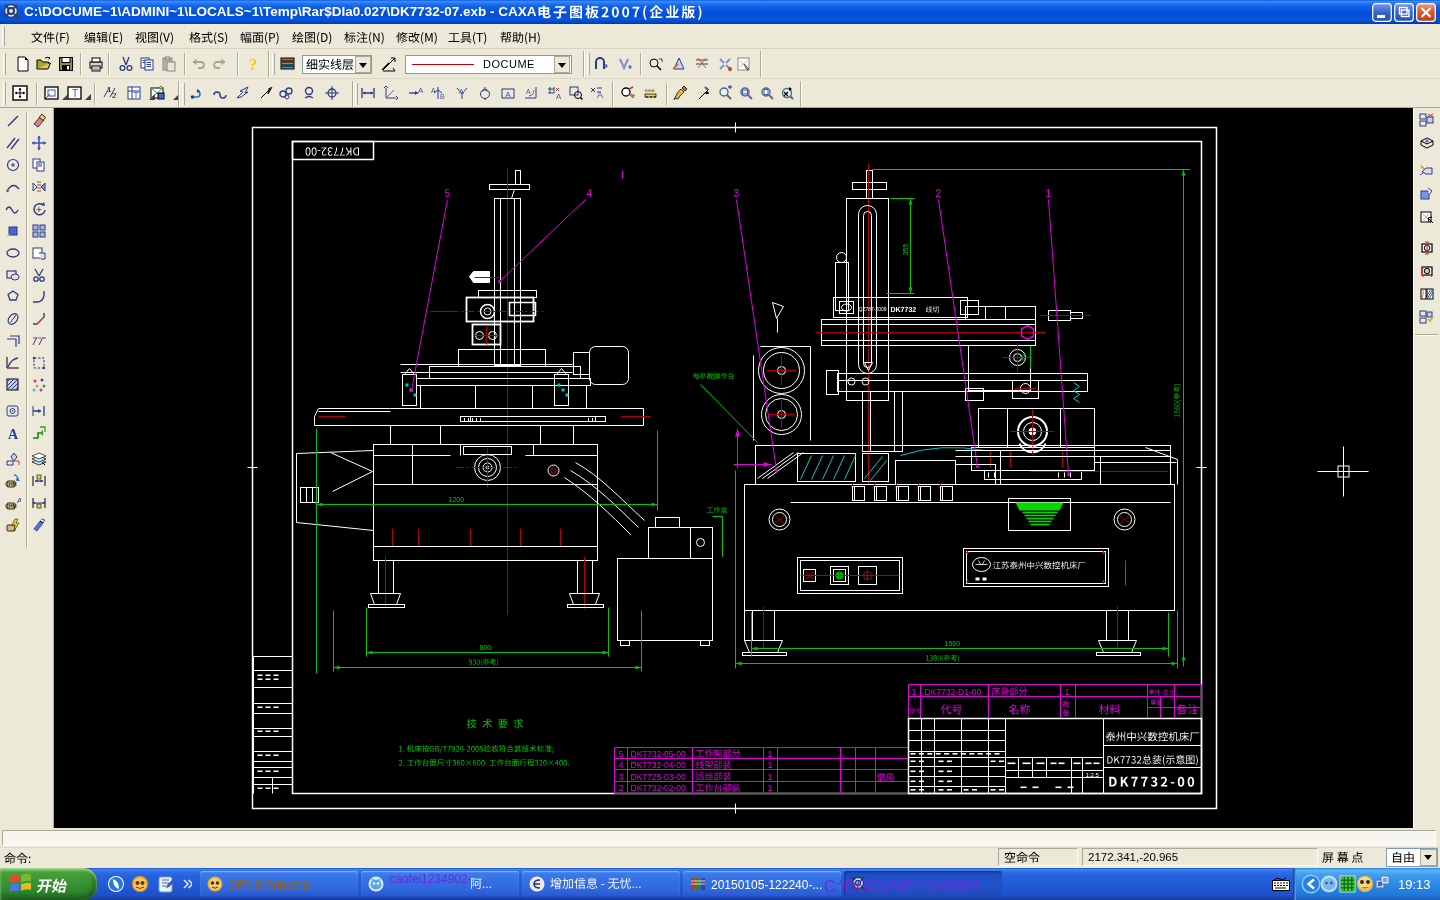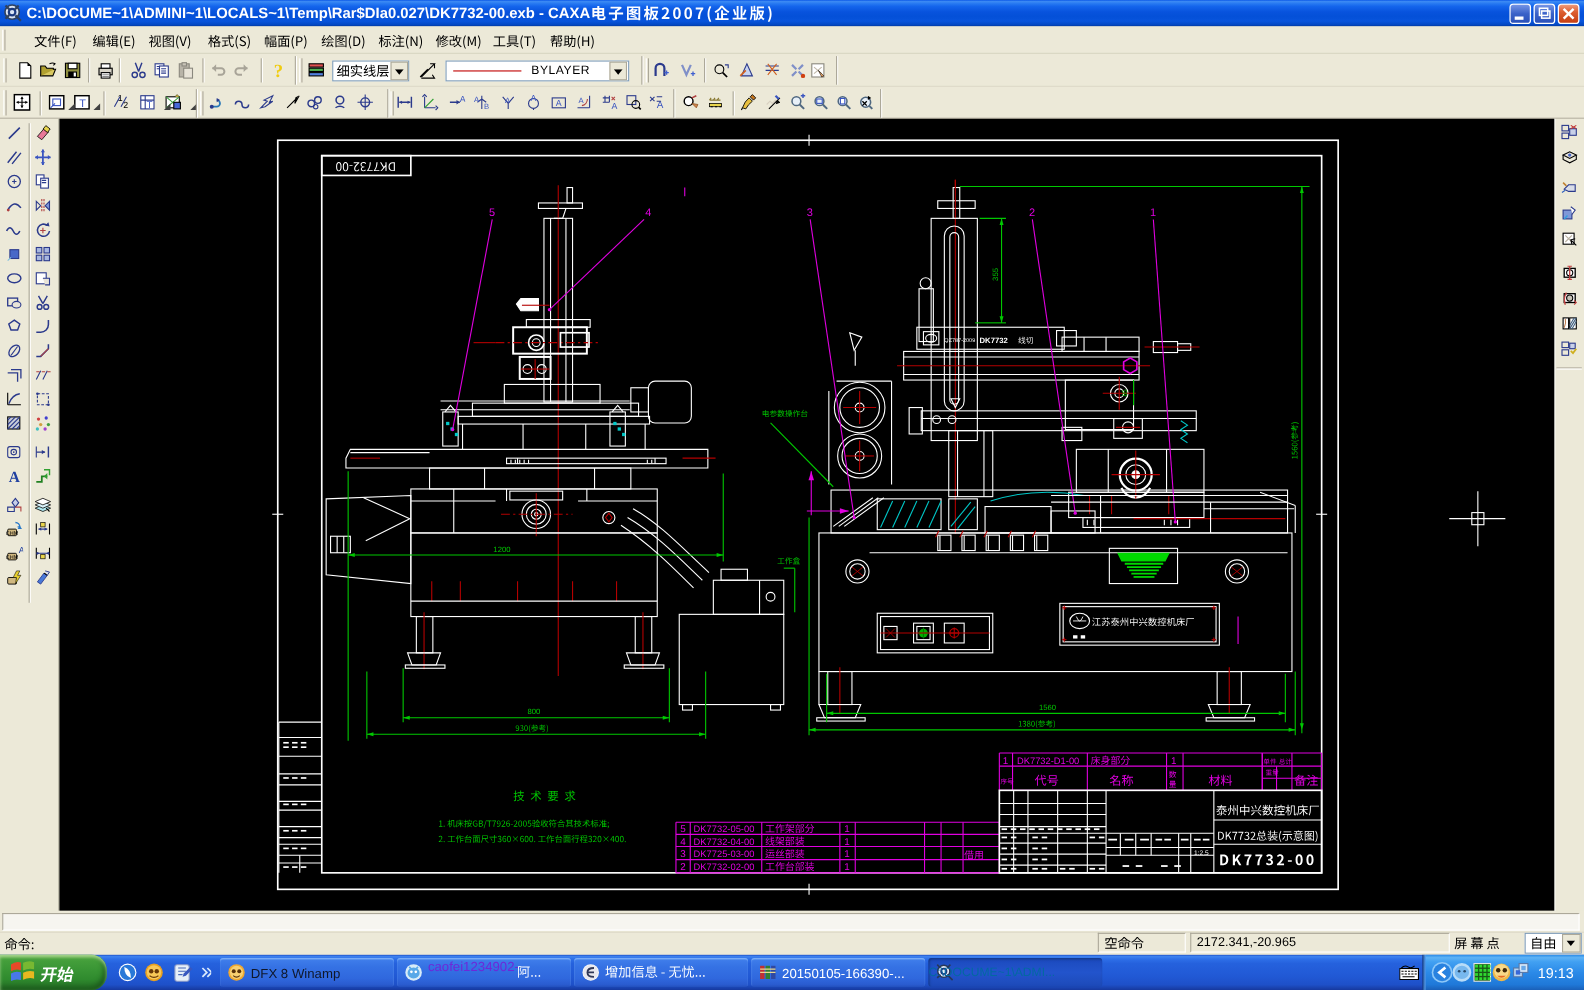--- a/index.html
+++ b/index.html
@@ -6,21 +6,21 @@
 .abs{position:absolute}
 svg{display:block}
 </style></head><body>
 
 <div class="abs" style="left:0;top:0;width:1440px;height:24px;background:linear-gradient(180deg,#0c59e8 0%,#3d8bf4 6%,#2a7cf2 12%,#1465ec 24%,#0853dd 45%,#0450d8 62%,#0854dc 80%,#0348c4 93%,#02399f 100%)"></div>
 <svg class="abs" style="left:3px;top:3px" width="18" height="18" viewBox="0 0 18 18">
 <circle cx="8" cy="8" r="6.5" fill="#dce6f5" stroke="#30425f" stroke-width="1.5"></circle>
 <circle cx="8" cy="8" r="3" fill="none" stroke="#1b3a80" stroke-width="2"></circle>
 <path d="M2 2 L5.5 5.5 M14 2 L10.5 5.5 M2 14 L5.5 10.5 M11 11 L16 16" stroke="#30425f" stroke-width="2"></path>
 </svg>
-<div class="abs" style="left:24px;top:4px;font-size:13.5px;font-weight:bold;color:#fff;white-space:pre">C:\DOCUME~1\ADMINI~1\LOCALS~1\Temp\Rar$DIa0.027\DK7732-00.exb - CAXA</div>
+<div class="abs" style="left:24px;top:4px;font-size:13.5px;font-weight:bold;color:#fff;white-space:pre">C:\DOCUME~1\ADMINI~1\LOCALS~1\Temp\Rar$DIa0.027\DK7732-07.exb - CAXA</div>
 <svg style="position:absolute;left:537.0px;top:1.3px;overflow:visible" width="168" height="21">
     <g fill="#ffffff" transform="translate(0 16.2) scale(0.014000 -0.014000)">
       <path transform="translate(0 0)" d="M429 381V288H235V381ZM558 381H754V288H558ZM429 491H235V588H429ZM558 491V588H754V491ZM111 705V112H235V170H429V117C429 -37 468 -78 606 -78C637 -78 765 -78 798 -78C920 -78 957 -20 974 138C945 144 906 160 876 176V705H558V844H429V705ZM854 170C846 69 834 43 785 43C759 43 647 43 620 43C565 43 558 52 558 116V170Z"></path>
       <path transform="translate(1143 0)" d="M144 788V670H641C598 635 549 600 500 571H438V412H39V291H438V52C438 34 431 29 410 29C387 29 310 29 240 32C260 -1 283 -57 291 -92C383 -93 453 -90 500 -71C548 -52 564 -19 564 50V291H962V412H564V476C677 542 800 638 885 726L794 795L766 788Z"></path>
       <path transform="translate(2286 0)" d="M72 811V-90H187V-54H809V-90H930V811ZM266 139C400 124 565 86 665 51H187V349C204 325 222 291 230 268C285 281 340 298 395 319L358 267C442 250 548 214 607 186L656 260C599 285 505 314 425 331C452 343 480 355 506 369C583 330 669 300 756 281C767 303 789 334 809 356V51H678L729 132C626 166 457 203 320 217ZM404 704C356 631 272 559 191 514C214 497 252 462 270 442C290 455 310 470 331 487C353 467 377 448 402 430C334 403 259 381 187 367V704ZM415 704H809V372C740 385 670 404 607 428C675 475 733 530 774 592L707 632L690 627H470C482 642 494 658 504 673ZM502 476C466 495 434 516 407 539H600C572 516 538 495 502 476Z"></path>
       <path transform="translate(3429 0)" d="M446 791V506C446 349 436 132 323 -17C350 -30 399 -68 419 -89C509 28 543 196 556 346C583 265 616 191 657 127C610 74 556 32 495 4C520 -17 551 -62 567 -90C627 -57 682 -16 729 33C777 -19 833 -62 899 -94C917 -63 953 -16 980 7C912 35 853 76 804 127C872 229 919 358 944 518L870 541L850 537H562V680H951V791ZM638 428H811C792 353 764 285 728 225C690 286 660 354 638 428ZM177 850V643H45V532H166C137 412 81 275 19 195C38 166 65 118 76 84C114 137 148 212 177 295V-89H290V334C315 288 341 240 355 207L422 300C404 328 319 445 290 478V532H402V643H290V850Z"></path>
       <path transform="translate(4571 0)" d="M43 0H539V124H379C344 124 295 120 257 115C392 248 504 392 504 526C504 664 411 754 271 754C170 754 104 715 35 641L117 562C154 603 198 638 252 638C323 638 363 592 363 519C363 404 245 265 43 85Z"></path>
       <path transform="translate(5304 0)" d="M295 -14C446 -14 546 118 546 374C546 628 446 754 295 754C144 754 44 629 44 374C44 118 144 -14 295 -14ZM295 101C231 101 183 165 183 374C183 580 231 641 295 641C359 641 406 580 406 374C406 165 359 101 295 101Z"></path>
       <path transform="translate(6037 0)" d="M295 -14C446 -14 546 118 546 374C546 628 446 754 295 754C144 754 44 629 44 374C44 118 144 -14 295 -14ZM295 101C231 101 183 165 183 374C183 580 231 641 295 641C359 641 406 580 406 374C406 165 359 101 295 101Z"></path>
       <path transform="translate(6770 0)" d="M186 0H334C347 289 370 441 542 651V741H50V617H383C242 421 199 257 186 0Z"></path>
@@ -223,21 +223,21 @@
 <svg class="abs" style="left:359px;top:63px" width="9" height="6">
     <path d="M0 0 h8 l-4 5 z" fill="#000"></path>
   </svg>
 <svg class="abs" style="left:381px;top:56px" width="16" height="16" viewBox="0 0 16 16">
     <path d="M2 14 L14 2 h-4 M14 2 v4" fill="none" stroke="#000"></path>
     <path d="M1 14 L8 7" stroke="#000" stroke-width="1.2"></path>
     <path d="M2 15 h12 l-2-3" fill="none" stroke="#000"></path>
   </svg>
 <div class="abs" style="left:405px;top:55px;width:167px;height:19px;background:#fff;border:1px solid #7f9db9"></div>
 <div class="abs" style="left:412px;top:63.5px;width:62px;height:1.6px;background:#c00000"></div>
-<div class="abs" style="left:483px;top:58px;font-size:11px;color:#000;letter-spacing:0.5px">BYLAYER</div>
+<div class="abs" style="left:483px;top:58px;font-size:11px;color:#000;letter-spacing:0.5px">DOCUME</div>
 <div class="abs" style="left:554px;top:56px;width:16px;height:17px;background:#ece9d8;border:1px solid #aca899"></div>
 <svg class="abs" style="left:558px;top:63px" width="9" height="6">
     <path d="M0 0 h8 l-4 5 z" fill="#000"></path>
   </svg>
 <div class="abs" style="left:583px;top:51px;width:2px;height:26px;border-left:1px solid #aca899;border-right:1px solid #fff"></div>
 <div class="abs" style="left:587px;top:53px;width:3px;height:22px;border-left:1px solid #fff;border-right:1px solid #aca899"></div>
 <svg class="abs" style="left:594px;top:56px" width="16" height="16" viewBox="0 0 16 16">
     <path d="M2 13 V6 a4 4 0 0 1 8 0 v7" fill="none" stroke="#2b3a8c" stroke-width="2"></path>
     <path d="M10 10 h4 m-2 -2 v4" stroke="#4060d0" stroke-width="1.2"></path>
   </svg>
@@ -1487,21 +1487,21 @@
 <div class="abs" style="left:522px;top:871px;width:158px;height:26px;border-radius:3px;background:linear-gradient(180deg,#5591f2 0%,#3e7cea 8%,#3572e4 30%,#3068de 70%,#2a5cd0 92%,#2552c0 100%);box-shadow:inset 0 1px 1px #7db0f8"></div>
 <div class="abs" style="left:683px;top:871px;width:158px;height:26px;border-radius:3px;background:linear-gradient(180deg,#5591f2 0%,#3e7cea 8%,#3572e4 30%,#3068de 70%,#2a5cd0 92%,#2552c0 100%);box-shadow:inset 0 1px 1px #7db0f8"></div>
 <div class="abs" style="left:844px;top:871px;width:158px;height:26px;border-radius:3px;background:linear-gradient(180deg,#1a44ae 0%,#1d4cc0 10%,#2254cc 50%,#1d4ab8 100%);box-shadow:inset 1px 1px 2px #123888"></div>
 <svg class="abs" style="left:207px;top:876px" width="16" height="16">
     <circle cx="8" cy="8" r="7.5" fill="#f0a830"></circle>
     <circle cx="8" cy="8" r="6" fill="#f8cf70"></circle>
     <circle cx="5.5" cy="7" r="1.8" fill="#583008"></circle>
     <circle cx="10.5" cy="7" r="1.8" fill="#583008"></circle>
     <path d="M5 11 q3 2.5 6 0" stroke="#583008" fill="none"></path>
   </svg>
-<div class="abs" style="left:228px;top:878px;font-size:12px;color:#0f172a">DFX 8 Winamp</div>
+<div class="abs" style="left:228px;top:878px;font-size:12px;color:#a16207">DFX 8 Winamp</div>
 <svg class="abs" style="left:368px;top:876px" width="16" height="16">
     <circle cx="8" cy="8" r="7.5" fill="#d8ecf8"></circle>
     <ellipse cx="8" cy="8.5" rx="5.5" ry="5" fill="#58a8e8"></ellipse>
     <circle cx="6" cy="7.5" r="1.2" fill="#fff"></circle>
     <circle cx="10" cy="7.5" r="1.2" fill="#fff"></circle>
     <path d="M4 3 l2 2 M12 3 l-2 2" stroke="#58a8e8" stroke-width="1.5"></path>
   </svg>
 <div class="abs" style="left:389px;top:872px;font-size:12px;color:#6d28d9">caofei1234902-</div>
 <svg style="position:absolute;left:470.0px;top:874.1px;overflow:visible" width="22" height="18">
     <g fill="#ffffff" transform="translate(0 13.9) scale(0.012000 -0.012000)">
@@ -1529,27 +1529,27 @@
       <path transform="translate(7073 0)" d="M139 -13C175 -13 205 15 205 56C205 98 175 126 139 126C102 126 73 98 73 56C73 15 102 -13 139 -13Z"></path>
       <path transform="translate(7351 0)" d="M139 -13C175 -13 205 15 205 56C205 98 175 126 139 126C102 126 73 98 73 56C73 15 102 -13 139 -13Z"></path>
     </g>
   </svg>
 <svg class="abs" style="left:690px;top:876px" width="16" height="16">
     <rect x="1" y="2" width="4" height="12" fill="#c03030"></rect>
     <rect x="6" y="2" width="4" height="12" fill="#308030"></rect>
     <rect x="11" y="2" width="4" height="12" fill="#3048a0"></rect>
     <path d="M1 5 h14 M1 8 h14" stroke="#e8d890"></path>
   </svg>
-<div class="abs" style="left:711px;top:878px;font-size:12px;color:#fff">20150105-166390-...</div>
+<div class="abs" style="left:711px;top:878px;font-size:12px;color:#fff">20150105-122240-...</div>
 <svg class="abs" style="left:851px;top:876px" width="16" height="16">
     <circle cx="7" cy="7" r="5.5" fill="#e8eef8" stroke="#283858" stroke-width="1.3"></circle>
     <circle cx="7" cy="7" r="2.5" fill="none" stroke="#1b3a80" stroke-width="1.5"></circle>
     <path d="M1 1 l3 3 M13 1 l-3 3 M1 13 l3-3 M10 10 l5 5" stroke="#283858" stroke-width="1.5"></path>
   </svg>
-<div class="abs" style="left:844px;top:878px;font-size:11px;color:#0369a1">C:\DOCUME~1\ADMI...</div>
+<div class="abs" style="left:824px;top:878px;font-size:16px;color:#6d28d9">C:\DOCUME~1\ADMI...</div>
 <div class="abs" style="left:1296px;top:868px;width:144px;height:32px;background:linear-gradient(180deg,#2a8ae8 0%,#5db2f5 8%,#41a0f2 20%,#2b8ae8 50%,#1f78d8 85%,#1a60b8 100%)"></div>
 <div class="abs" style="left:1293px;top:868px;width:3px;height:32px;background:linear-gradient(90deg,#14367e,#5aa8f0)"></div>
 <svg class="abs" style="left:1272px;top:877px" width="18" height="14">
     <rect x="0.5" y="3.5" width="17" height="10" fill="#fff" stroke="#000"></rect>
     <path d="M2 6 h2 m1 0 h2 m1 0 h2 m1 0 h2 m1 0 h2 M2 8.5 h2 m1 0 h2 m1 0 h2 m1 0 h2 m1 0 h2 M3 11 h11" stroke="#000"></path>
     <path d="M2 3 q3-3 6-1 q3 2 6-1" stroke="#000" fill="none"></path>
   </svg>
 <svg class="abs" style="left:1301px;top:872px" width="92" height="24" viewBox="0 0 92 24">
 <circle cx="10" cy="12" r="9.5" fill="#8ec8f8"></circle>
     <circle cx="10" cy="12" r="8" fill="#2882e0"></circle>

